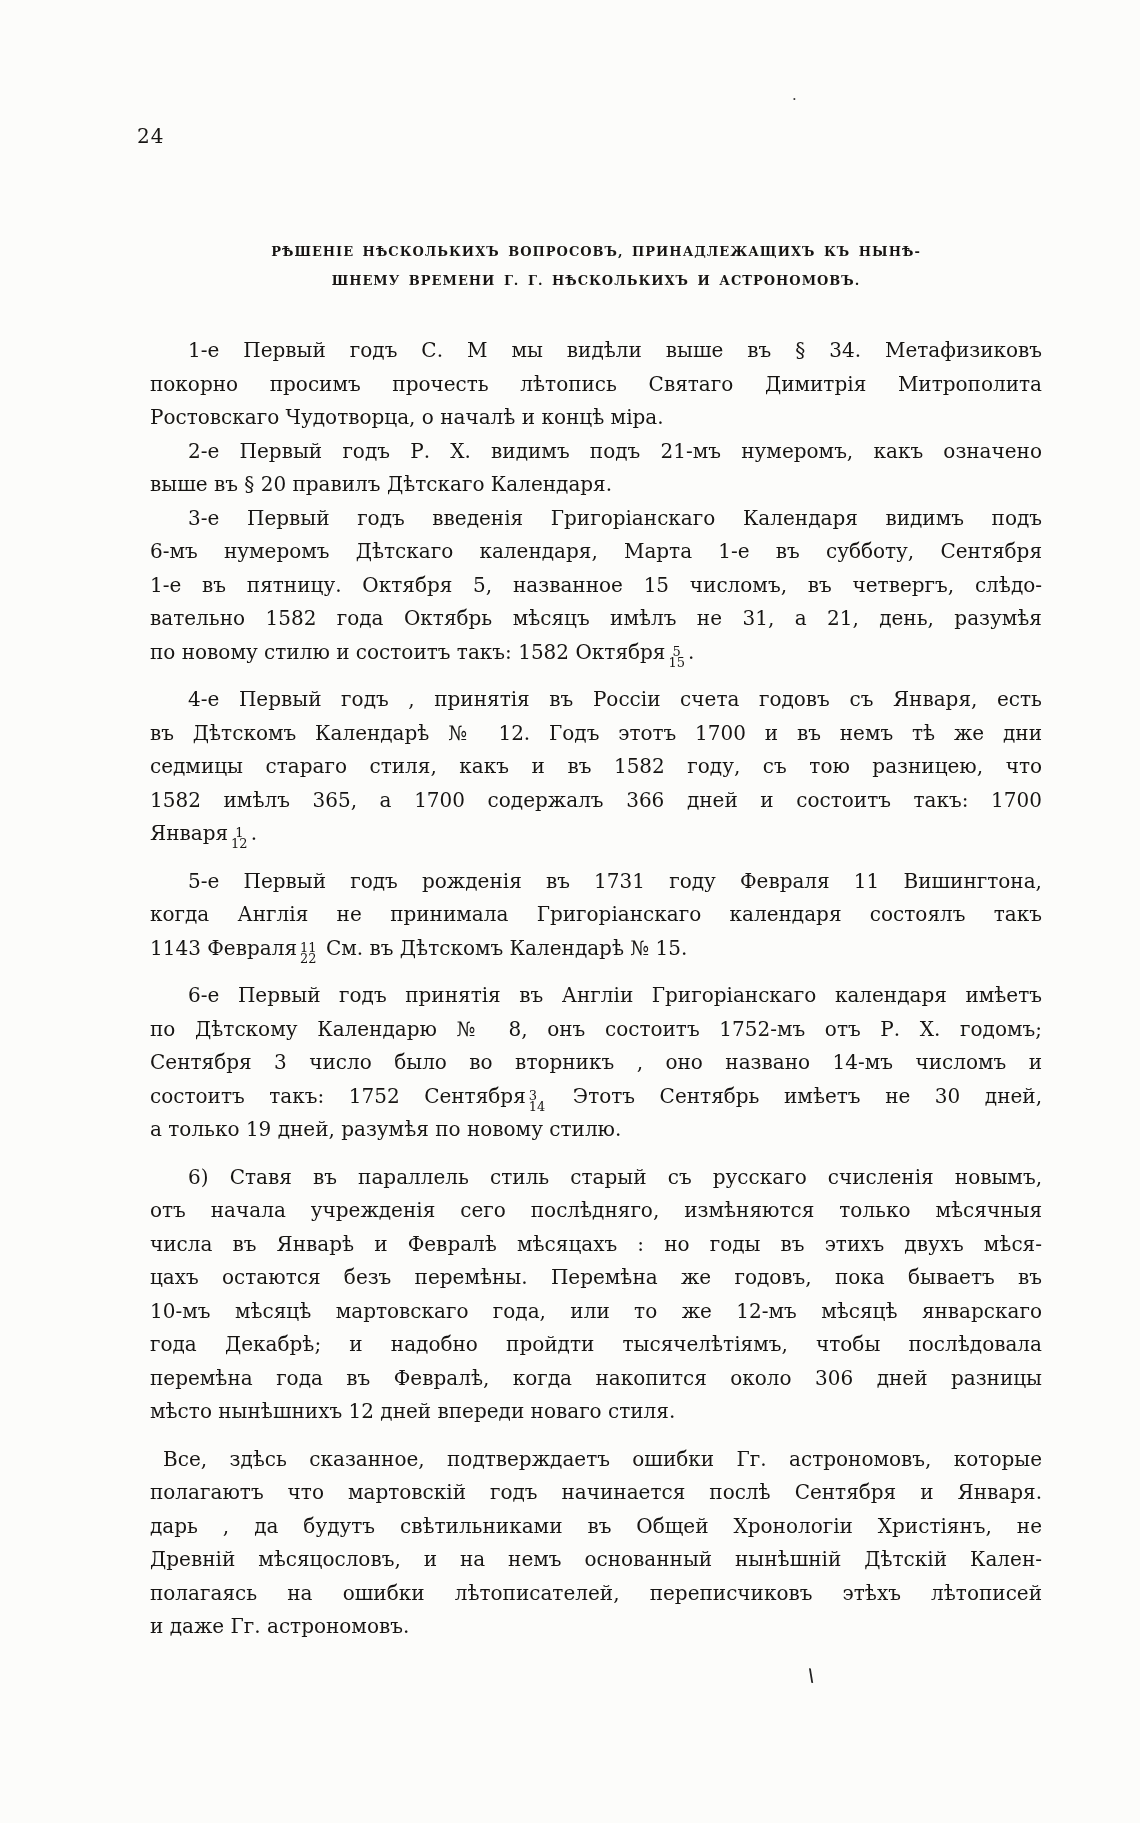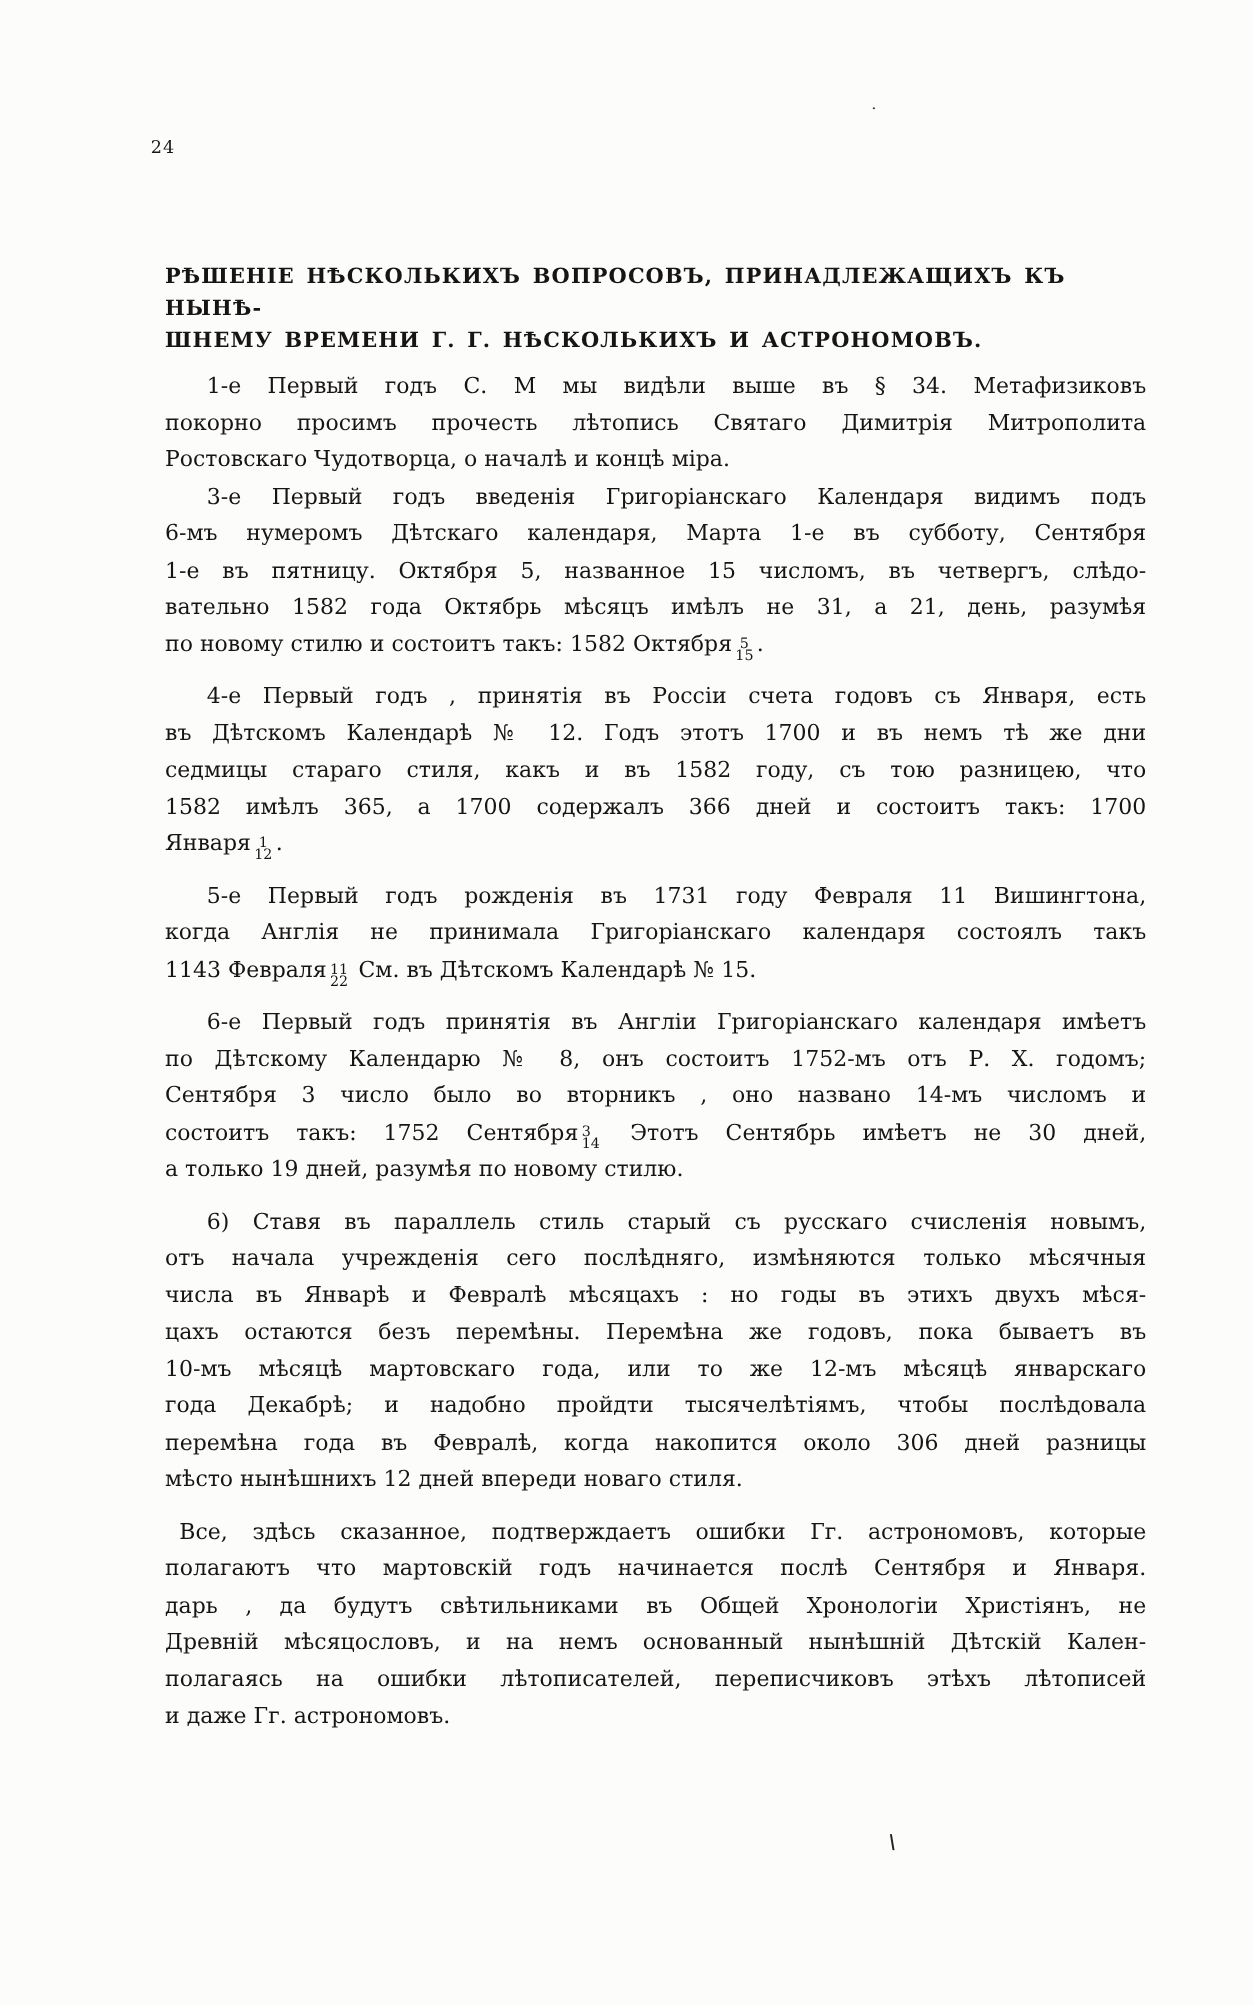--- a/index.html
+++ b/index.html
@@ -7,26 +7,26 @@
     position:relative;
     width:1140px;height:1823px;
     margin:0 auto;
     background:#fcfcfa;
     font-family:"DejaVu Serif", serif;
     color:#171513;
     overflow:hidden;
   }
   .pagenum{
     position:absolute;left:137px;top:124px;
-    font-size:16px;letter-spacing:1px;
+    font-size:20px;letter-spacing:1px;
   }
   .heading{
     position:absolute;left:150px;top:237px;width:892px;
-    text-align:left;font-weight:bold;
-    font-size:19px;line-height:29px;
+    text-align:center;font-weight:bold;
+    font-size:13px;line-height:29px;
     letter-spacing:1px;word-spacing:3px;
   }
   .bodytext{
     position:absolute;left:150px;top:334px;width:892px;
     font-size:20px;line-height:33.5px;
   }
   .para{margin:0;}
   .para.sp{margin-top:14px;}
   .line{text-align:justify;white-space:nowrap;}
   .line.j{text-align-last:justify;white-space:normal;}
@@ -54,20 +54,24 @@
   <div class="mark-top">·</div>
   <div class="heading">
     <div>РѢШЕНІЕ НѢСКОЛЬКИХЪ ВОПРОСОВЪ, ПРИНАДЛЕЖАЩИХЪ КЪ НЫНѢ-</div>
     <div>ШНЕМУ ВРЕМЕНИ Г. Г. НѢСКОЛЬКИХЪ И АСТРОНОМОВЪ.</div>
   </div>
   <div class="bodytext">
       <div class="para">
         <div class="line j fi1"><span>1-е </span><span class="i">Первый годъ</span><span> С. М мы видѣли выше въ § 34. Метафизиковъ</span></div>
         <div class="line j"><span>покорно просимъ прочесть лѣтопись Святаго Димитрія Митрополита</span></div>
         <div class="line"><span>Ростовскаго Чудотворца, о началѣ и концѣ міра.</span></div>
+      </div>
+      <div class="para">
+        <div class="line j fi1"><span>2-е </span><span class="i">Первый годъ</span><span> Р. Х. видимъ подъ 21-мъ нумеромъ, какъ означено</span></div>
+        <div class="line"><span>выше въ § 20 правилъ Дѣтскаго Календаря.</span></div>
       </div>
       <div class="para">
         <div class="line j fi1"><span>3-е </span><span class="i">Первый годъ</span><span> введенія Григоріанскаго Календаря видимъ подъ</span></div>
         <div class="line j"><span>6-мъ нумеромъ Дѣтскаго календаря, Марта 1-е въ субботу, Сентября</span></div>
         <div class="line j"><span>1-е въ пятницу. Октября 5, названное 15 числомъ, въ четвергъ, слѣдо-</span></div>
         <div class="line j"><span>вательно 1582 года Октябрь мѣсяцъ имѣлъ не 31, а 21, день, разумѣя</span></div>
         <div class="line"><span>по новому стилю и состоитъ такъ: 1582 Октября</span><span class="frac"><span class="fn">5</span><span class="fd">15</span></span><span>.</span></div>
       </div>
       <div class="para sp">
         <div class="line j fi1"><span>4-е </span><span class="i">Первый годъ</span><span> , принятія въ Россіи счета годовъ съ Января, есть</span></div>

